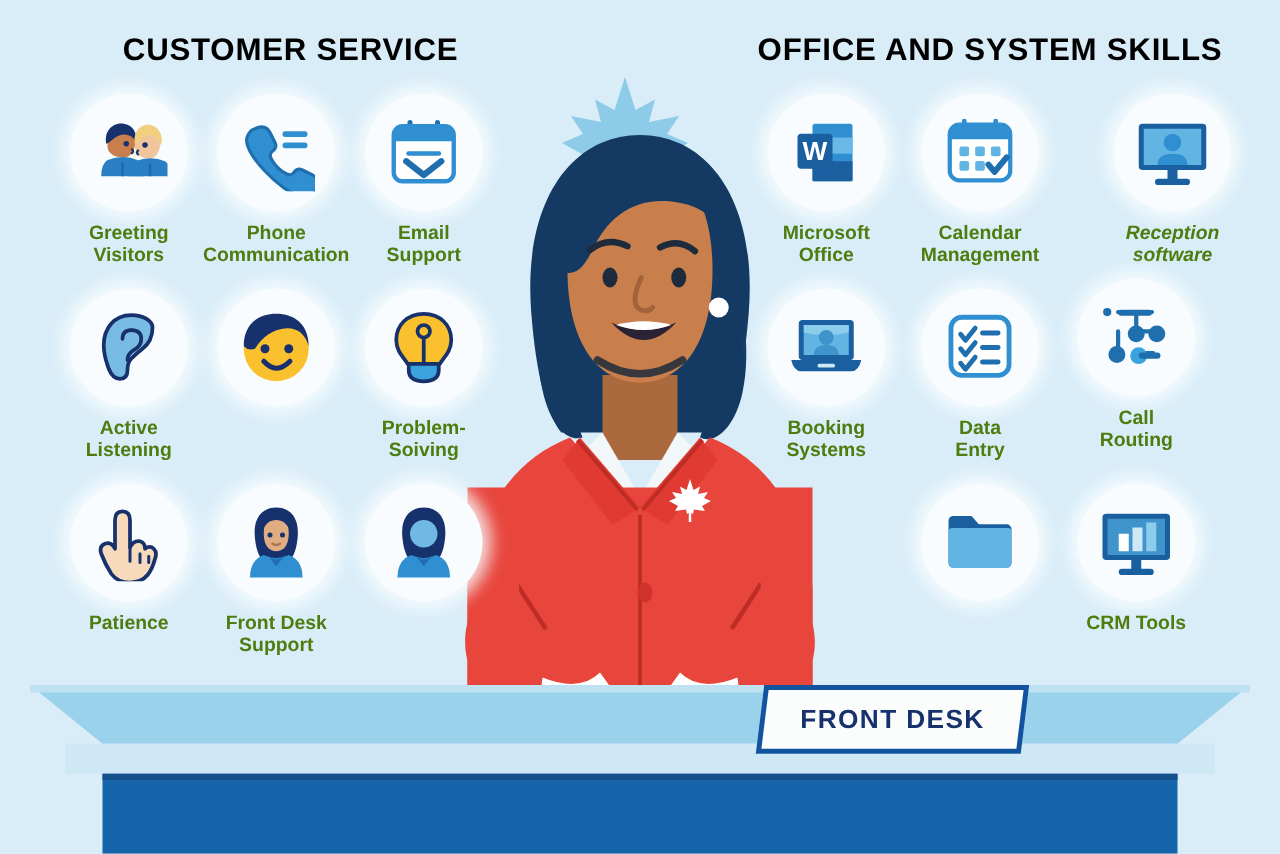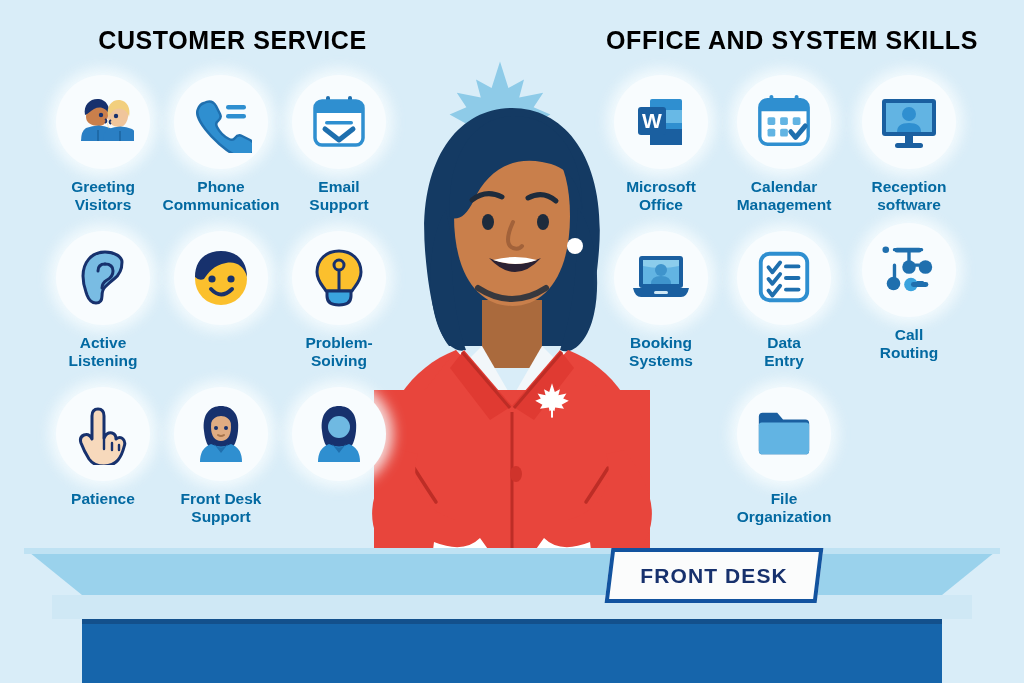--- a/index.html
+++ b/index.html
@@ -23,21 +23,21 @@
   
   .cell{position:absolute;width:140px;text-align:center;}
   .disc{
     width:94px;height:94px;border-radius:50%;
     background:#f8fcfe;margin:0 auto;
     display:flex;align-items:center;justify-content:center;
     box-shadow:0 0 13px 7px rgba(248,252,254,.82);
   }
   .cell .lbl{
     margin-top:9px;font-size:15.5px;font-weight:bold;
-    color:#0369a1;line-height:1.16;
+    color:#4d7c0f;line-height:1.16;
   }
   .disc svg{display:block;}
 
   
   #person{position:absolute;left:250px;top:50px;width:520px;height:540px;}
   #leaf-top{position:absolute;left:440px;top:52px;width:120px;height:120px;}
 
   
   #desk{position:absolute;left:0;top:540px;width:1024px;height:143px;}
 
@@ -290,21 +290,21 @@
         <rect x="27" y="26" width="8" height="8" rx="1.6" fill="#62b4e3"></rect>
         <rect x="40" y="26" width="8" height="8" rx="1.6" fill="#62b4e3"></rect>
         <rect x="14" y="38" width="8" height="8" rx="1.6" fill="#62b4e3"></rect>
         <rect x="27" y="38" width="8" height="8" rx="1.6" fill="#62b4e3"></rect>
         <path d="M38 41 l5 6 l10 -12" stroke="#1f6fae" stroke-width="5" fill="none" stroke-linecap="round" stroke-linejoin="round"></path>
       </svg>
     </div>
     <div class="lbl">Calendar<br>Management</div>
   </div>
 
-  <div class="cell" style="left:839px;top:75px;">
+  <div class="cell" style="left:868px;top:75px;font-style:italic;">
     <div class="disc">
       <svg width="62" height="62" viewBox="0 0 62 62">
         <rect x="4" y="8" width="54" height="37" rx="3" fill="#1a5fa0"></rect>
         <rect x="8" y="12" width="46" height="29" fill="#62b4e3"></rect>
         <circle cx="31" cy="23" r="7" fill="#2f8fd0"></circle>
         <path d="M19 41 q0 -9 12 -9 q12 0 12 9 Z" fill="#2f8fd0"></path>
         <rect x="27" y="45" width="8" height="8" fill="#1a5fa0"></rect>
         <rect x="17" y="52" width="28" height="5" rx="2.5" fill="#1a5fa0"></rect>
       </svg>
     </div>
@@ -357,17 +357,30 @@
     <div class="lbl">Call<br>Routing</div>
   </div>
 
   <div class="cell" style="left:714px;top:387px;">
     <div class="disc">
       <svg width="60" height="60" viewBox="0 0 62 62">
         <path d="M5 13 a4 4 0 0 1 4 -4 h15 l6 7 h23 a4 4 0 0 1 4 4 v28 a4 4 0 0 1 -4 4 H9 a4 4 0 0 1 -4 -4 Z" fill="#1a5fa0"></path>
         <path d="M5 22 a3 3 0 0 1 3 -3 h46 a3 3 0 0 1 3 3 v26 a4 4 0 0 1 -4 4 H9 a4 4 0 0 1 -4 -4 Z" fill="#62b4e3"></path>
       </svg>
     </div>
-    <div class="lbl">File<br>Organization</div>
-  </div>
-
+  </div>
+
+  <div class="cell" style="left:839px;top:387px;">
+    <div class="disc">
+      <svg width="62" height="62" viewBox="0 0 62 62">
+        <rect x="4" y="8" width="54" height="37" rx="3" fill="#1a5fa0"></rect>
+        <rect x="8" y="12" width="46" height="29" fill="#3f94cc"></rect>
+        <rect x="17" y="24" width="8" height="14" fill="#ffffff"></rect>
+        <rect x="28" y="19" width="8" height="19" fill="#cfe8f5"></rect>
+        <rect x="39" y="15" width="8" height="23" fill="#8ccdec"></rect>
+        <rect x="27" y="45" width="8" height="8" fill="#1a5fa0"></rect>
+        <rect x="17" y="52" width="28" height="5" rx="2.5" fill="#1a5fa0"></rect>
+      </svg>
+    </div>
+    <div class="lbl">CRM Tools</div>
+  </div>
 
 </div>
 
 </body></html>

